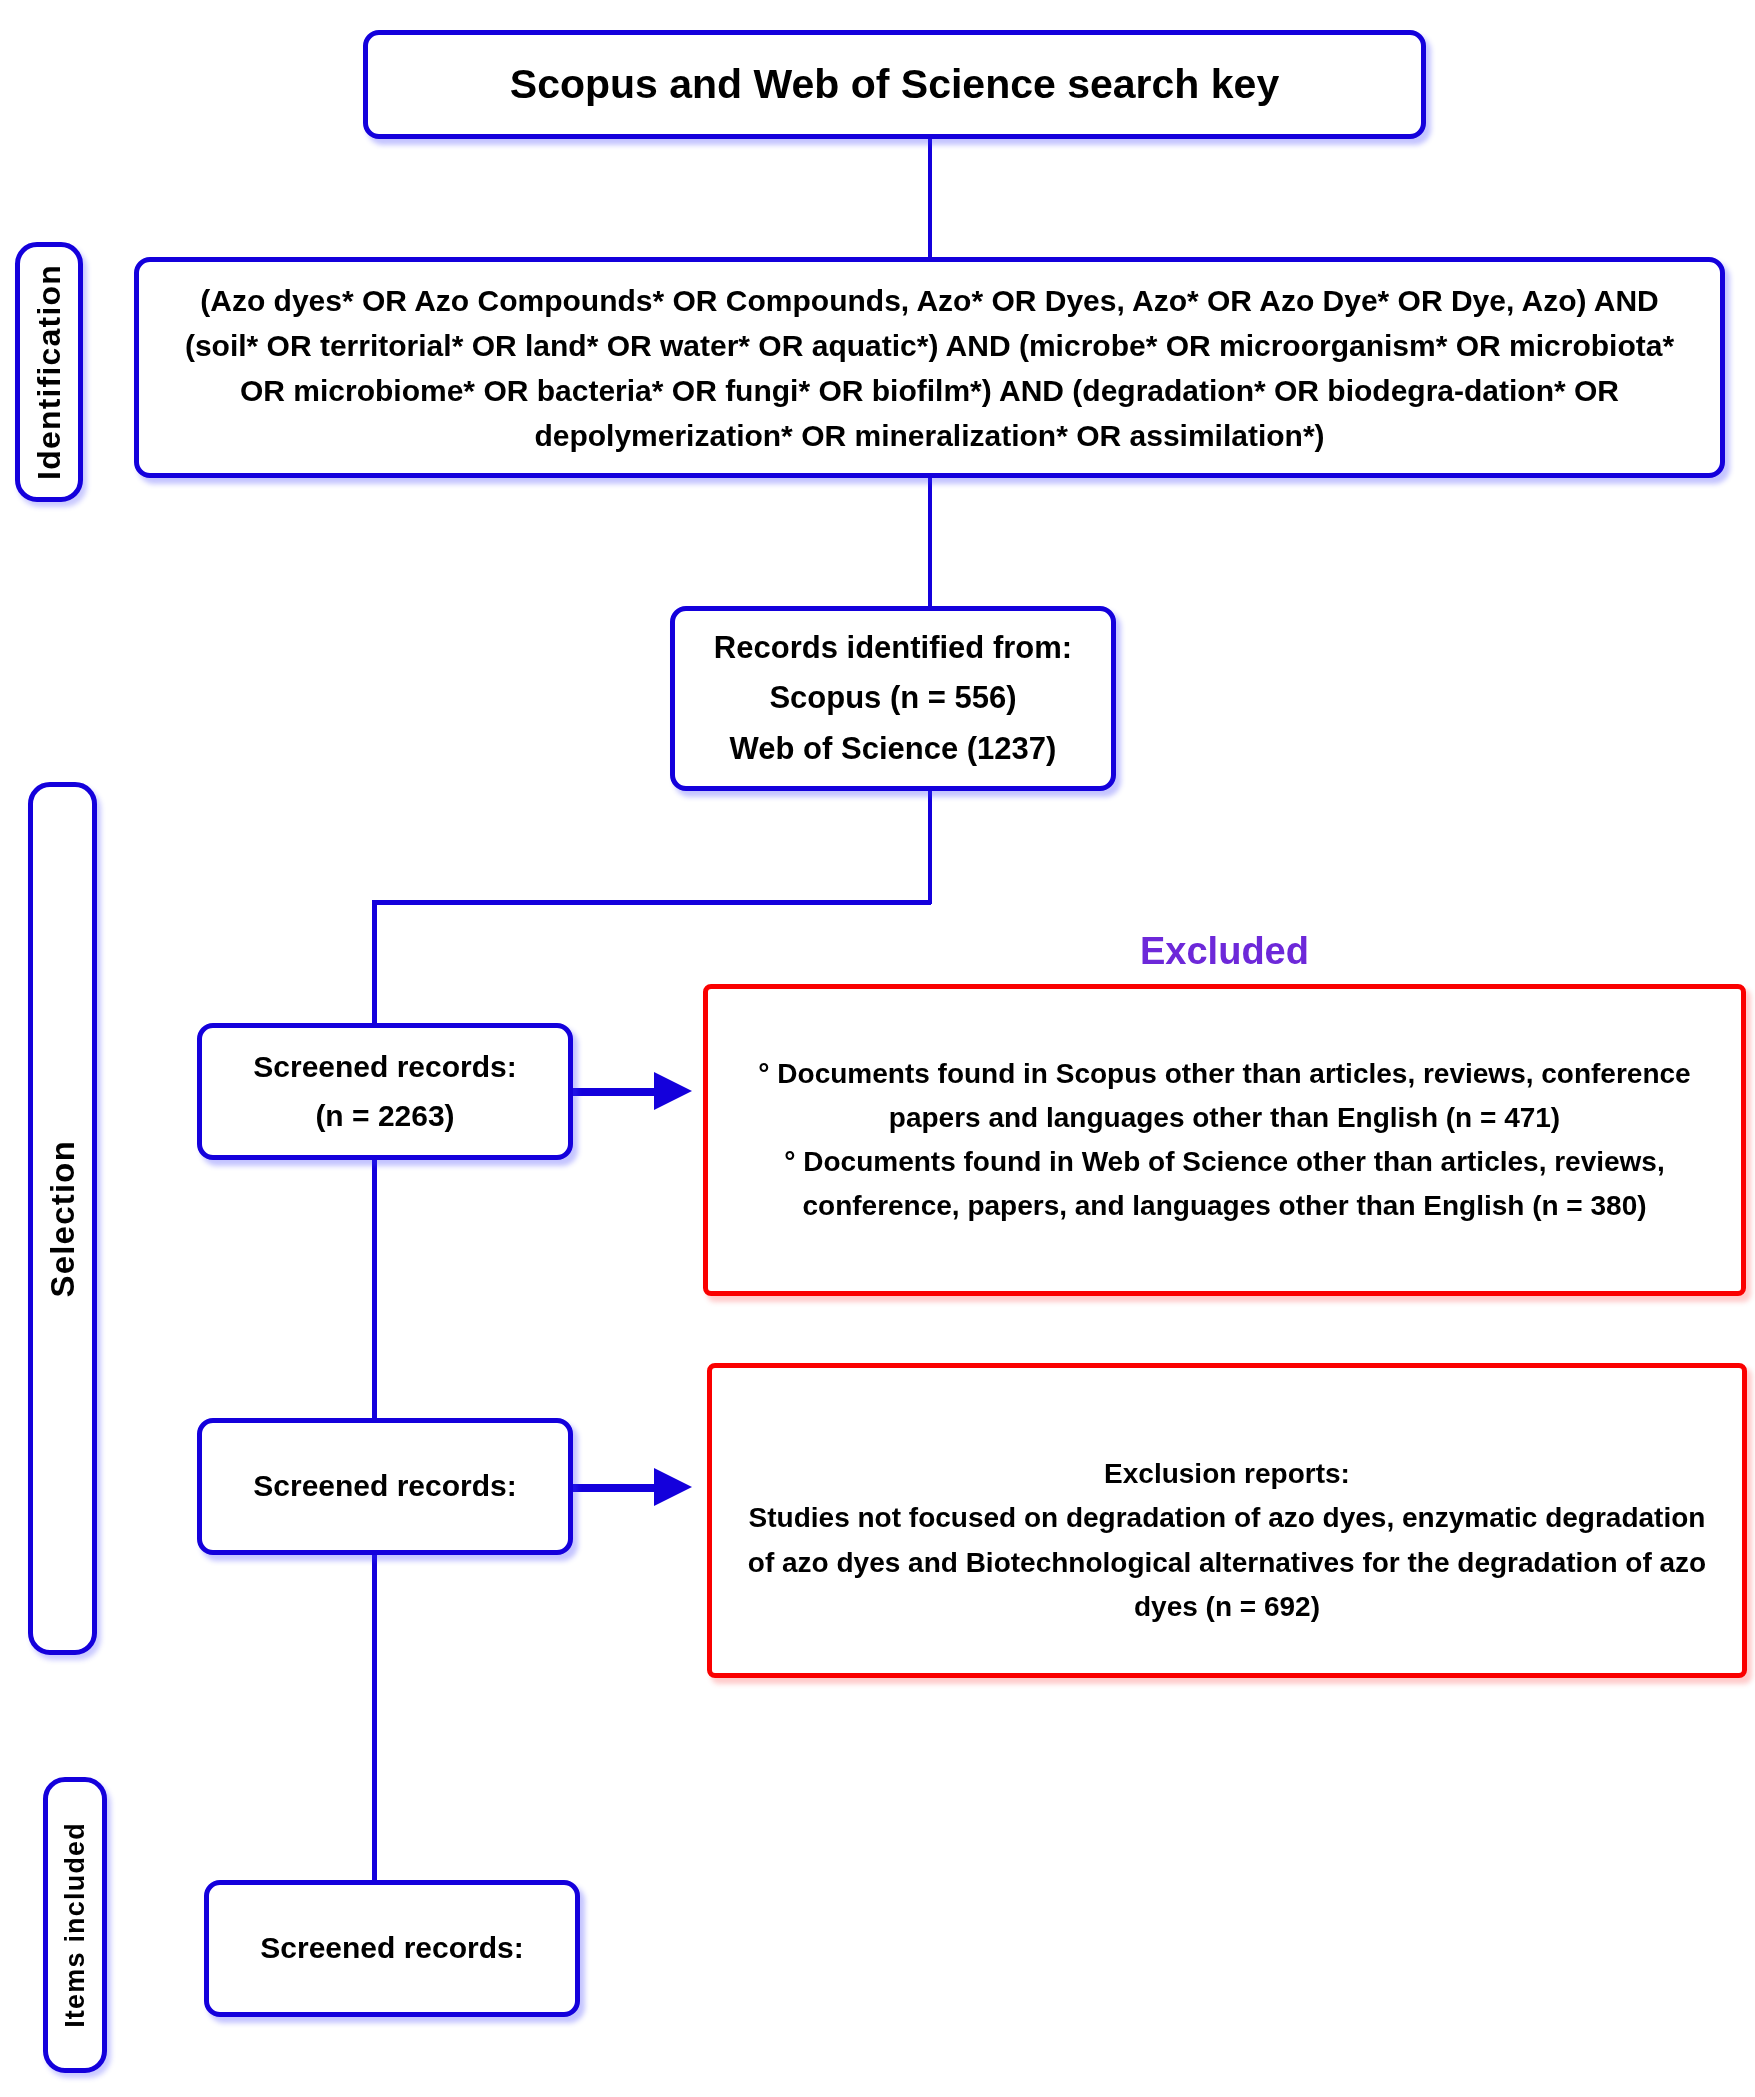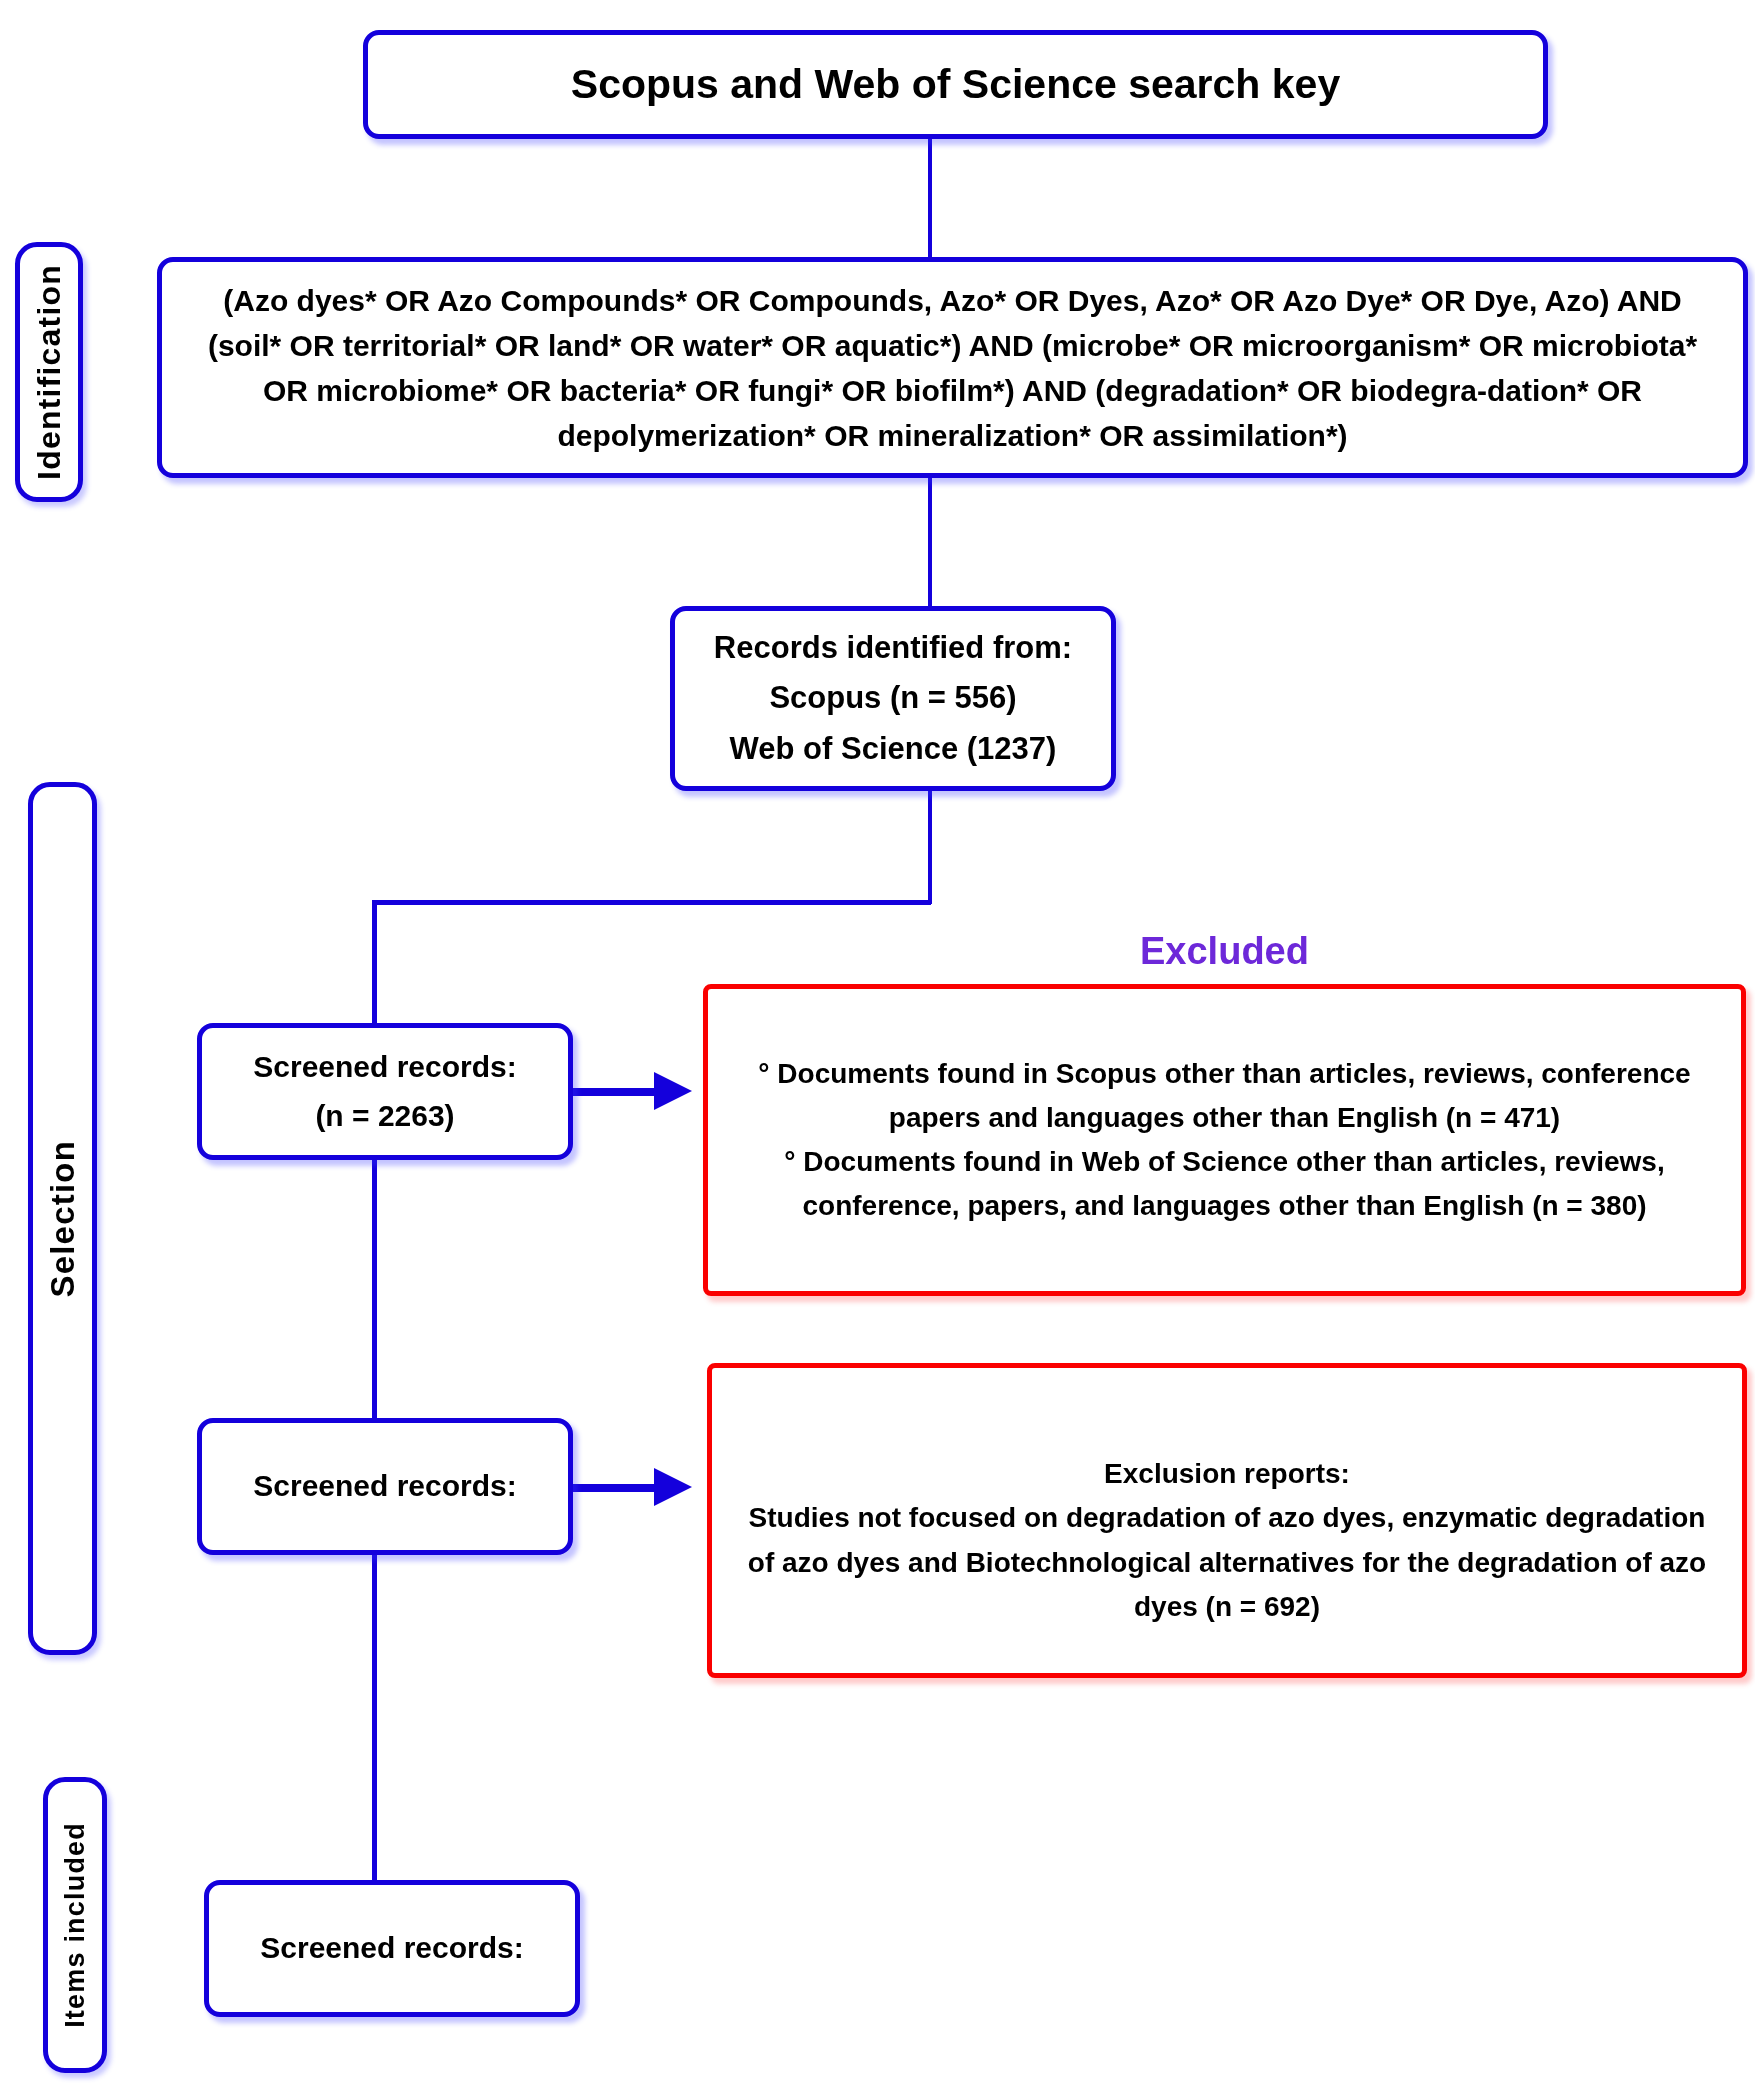--- a/index.html
+++ b/index.html
@@ -124,25 +124,25 @@
   </div>
 
   <div class="rail" style="left:28px; top:782px; width:69px; height:873px;">
     <span class="rail-label" style="font-size:33px;">Selection</span>
   </div>
 
   <div class="rail" style="left:43px; top:1777px; width:64px; height:296px;">
     <span class="rail-label" style="font-size:27px;">Items included</span>
   </div>
 
-  <div class="box box-blue" style="left:363px; top:30px; width:1185px; height:109px;">
+  <div class="box box-blue" style="left:363px; top:30px; width:1063px; height:109px;">
     <div class="box-inner" style="font-size:41px;">Scopus and Web of Science search key</div>
   </div>
 
-  <div class="box box-blue" style="left:157px; top:257px; width:1591px; height:221px;">
+  <div class="box box-blue" style="left:134px; top:257px; width:1591px; height:221px;">
     <div class="box-inner" style="font-size:30px; line-height:1.50; padding:0 21px;">(Azo dyes* OR Azo Compounds* OR Compounds, Azo* OR Dyes, Azo* OR Azo Dye* OR Dye, Azo) AND (soil* OR territorial* OR land* OR water* OR aquatic*) AND (microbe* OR microorganism* OR microbiota* OR microbiome* OR bacteria* OR fungi* OR biofilm*) AND (degradation* OR biodegra-dation* OR depolymerization* OR mineralization* OR assimilation*)</div>
   </div>
 
   <div class="box box-blue" style="left:670px; top:606px; width:446px; height:185px;">
     <div class="box-inner" style="font-size:31px;">
       <div>Records identified from:</div>
       <div>Scopus (n = 556)</div>
       <div>Web of Science (1237)</div>
     </div>
   </div>

